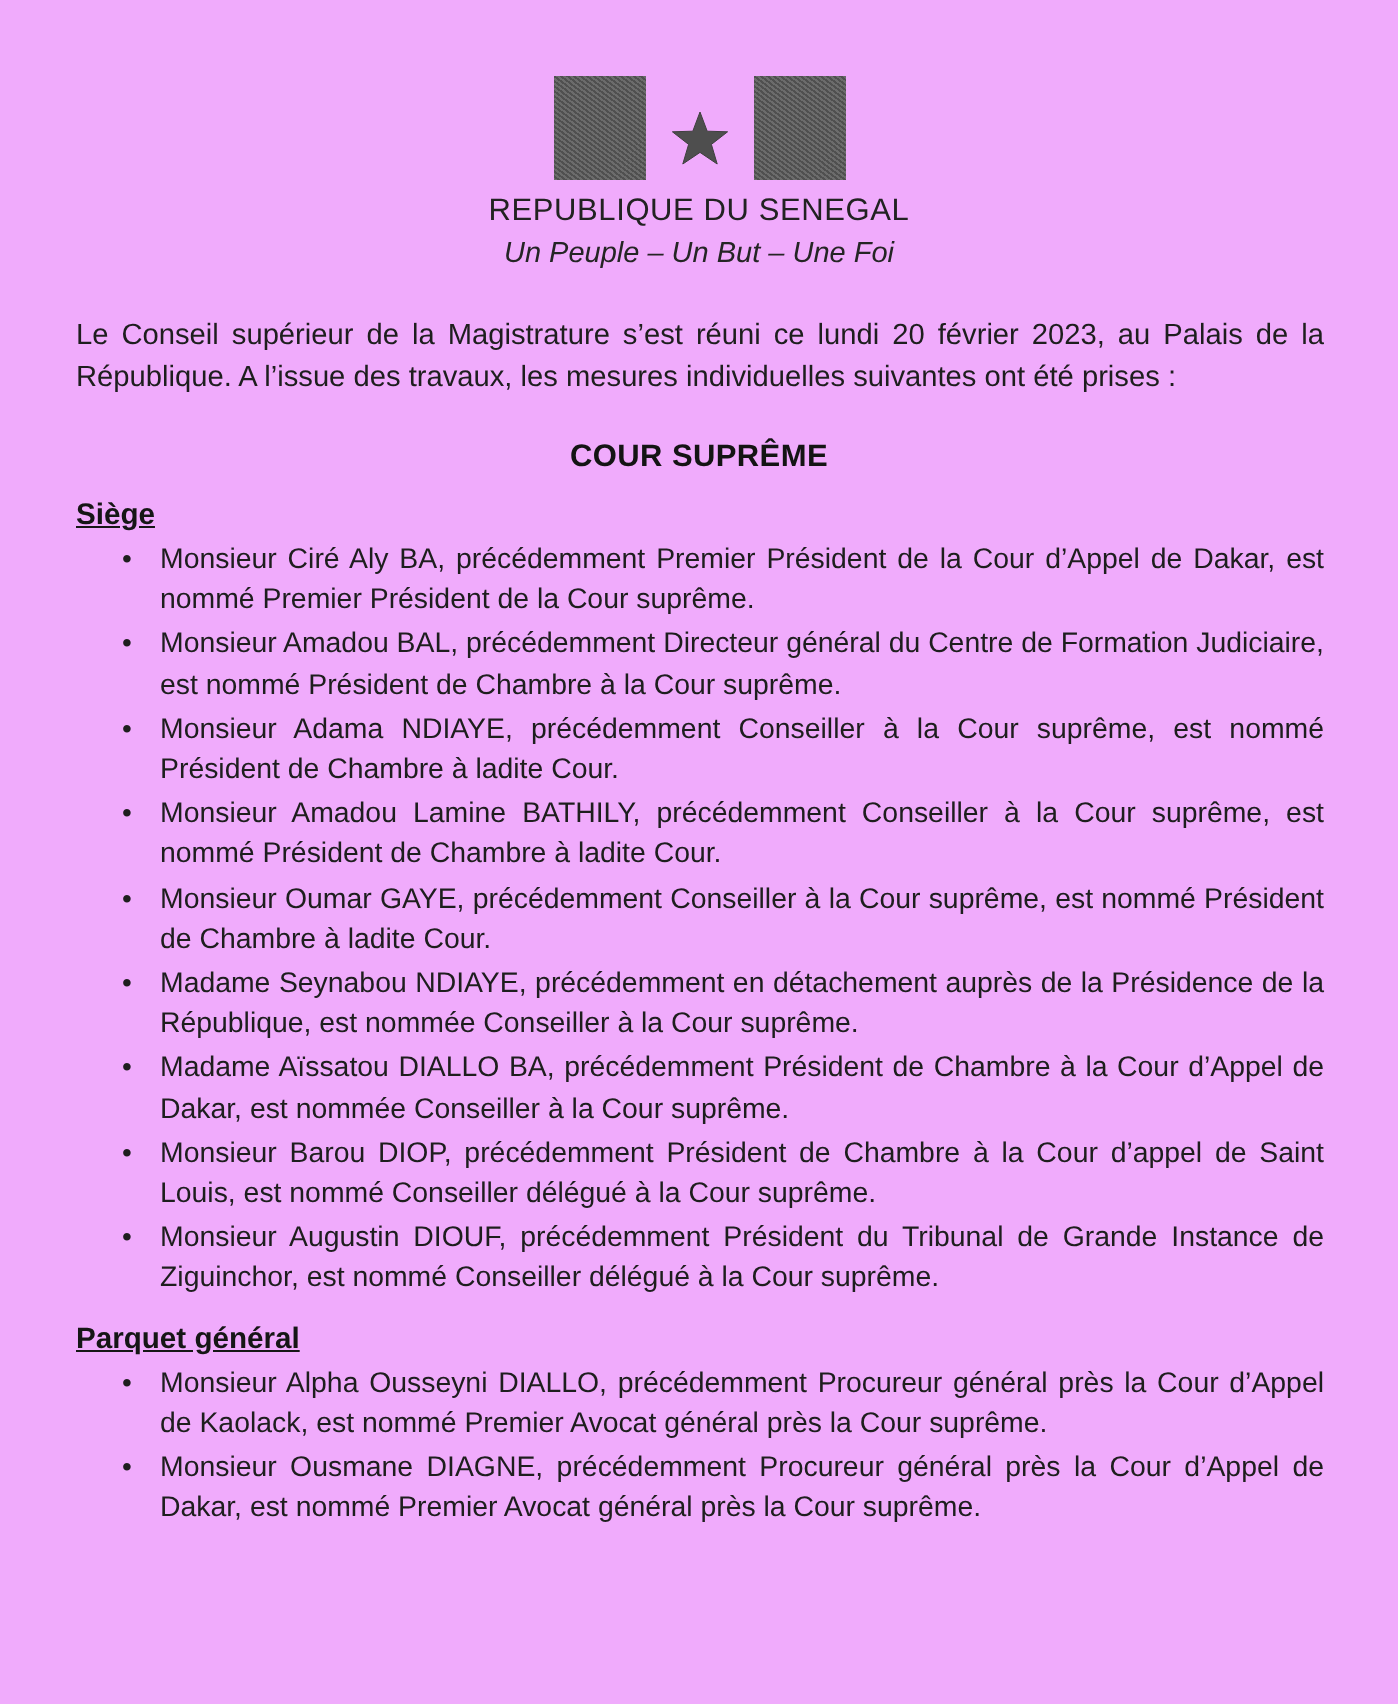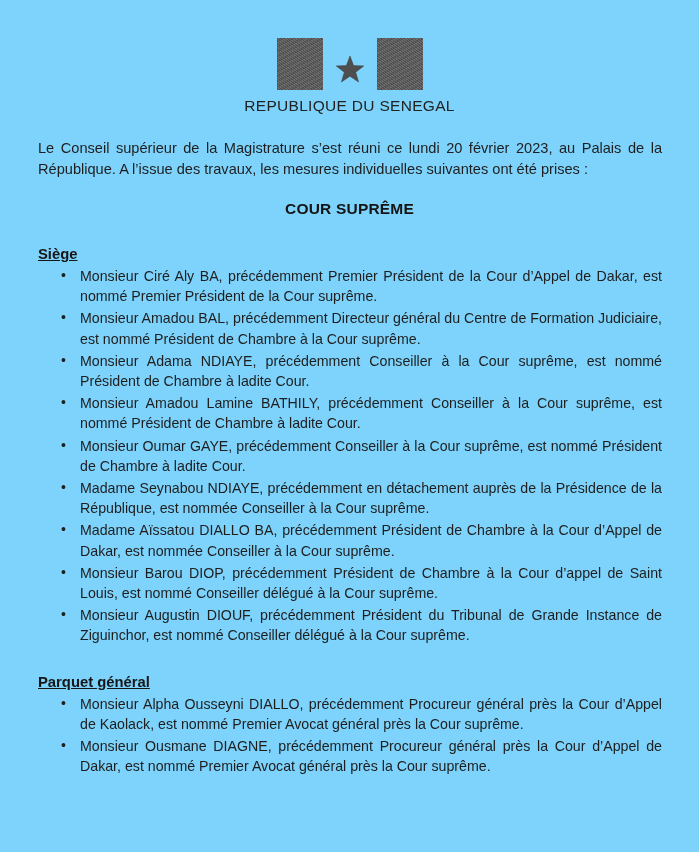--- a/index.html
+++ b/index.html
@@ -4,21 +4,21 @@
 <style>
   * { margin: 0; padding: 0; box-sizing: border-box; }
   html, body { background: #ffffff; }
   body { font-family: "Liberation Sans", "DejaVu Sans", sans-serif; }
 
   .page {
     position: relative;
     width: 699px;
     height: 852px;
     margin: 0 auto;
-    background: #7dd3fc;
+    background: #f0abfc;
     color: #1c1c1c;
     overflow: hidden;
   }
 
   
   .header {
     padding-top: 37px;
     display: flex;
     flex-direction: column;
     align-items: center;
@@ -75,21 +75,21 @@
   .main-title {
     margin-top: 20px;
     text-align: center;
     font-weight: bold;
     font-size: 15.5px;
     letter-spacing: 0.2px;
     color: #141414;
   }
   .section { margin: 0 37px 0 38px; }
   .section-title {
-    margin-top: 28px;
+    margin-top: 12px;
     font-weight: bold;
     font-size: 14.8px;
     text-decoration: underline;
     color: #161616;
   }
   ul.appointments {
     list-style: none;
     margin-top: 4px;
   }
   ul.appointments li {
@@ -119,20 +119,21 @@
     <div class="flag">
       <div class="flag-band"></div>
       <div class="flag-star">
         <svg width="30" height="29" viewBox="0 0 30 29">
           <path d="M15 1 L18.6 10.6 L28.8 10.9 L20.7 17.2 L23.6 27 L15 21.2 L6.4 27 L9.3 17.2 L1.2 10.9 L11.4 10.6 Z" fill="#4e4e4e" stroke="#3f3f3f" stroke-width="0.5"></path>
         </svg>
       </div>
       <div class="flag-band"></div>
     </div>
     <div class="country">REPUBLIQUE DU SENEGAL</div>
+    <div class="motto">Un Peuple – Un But – Une Foi</div>
   </div>
 
   <p class="intro">Le Conseil supérieur de la Magistrature s’est réuni ce lundi 20 février 2023, au Palais de la République. A l’issue des travaux, les mesures individuelles suivantes ont été prises :</p>
 
   <div class="main-title">COUR SUPRÊME</div>
 
   <div class="section">
     <div class="section-title">Siège</div>
     <ul class="appointments">
 

